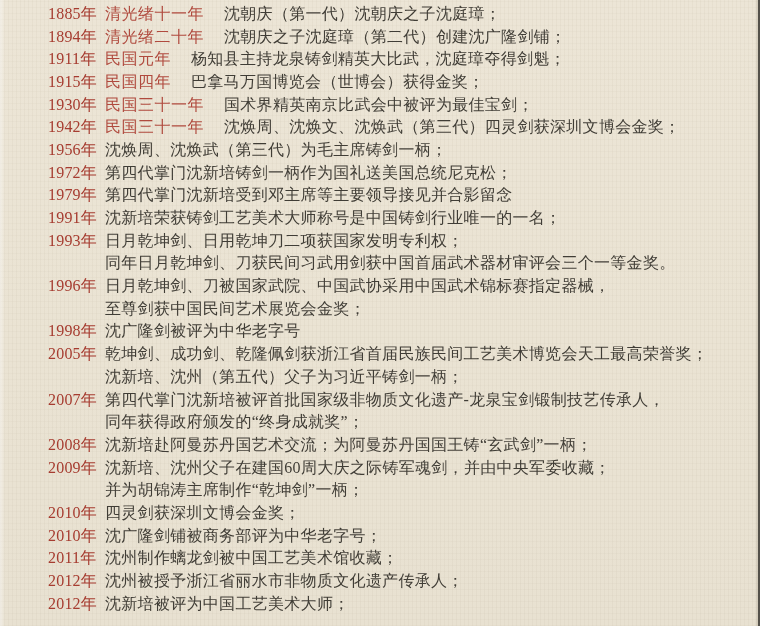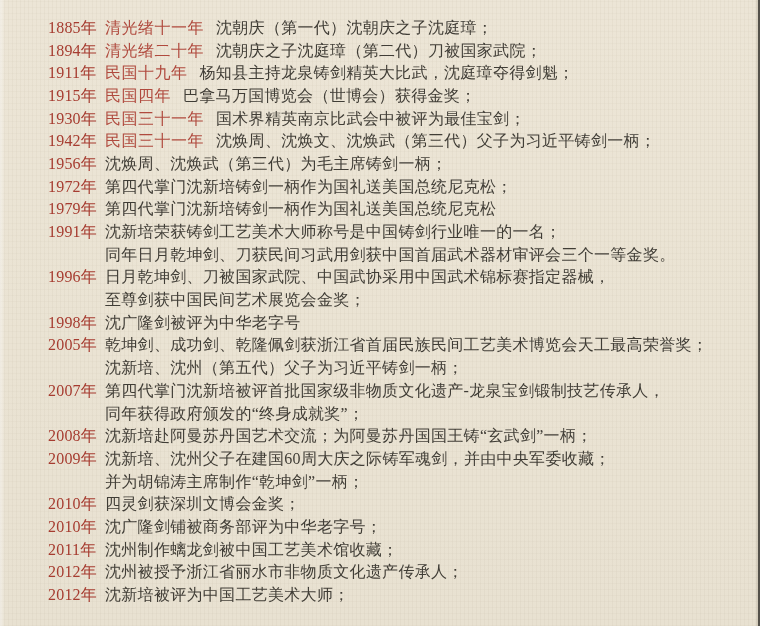--- a/index.html
+++ b/index.html
@@ -31,39 +31,39 @@
     background: linear-gradient(90deg, rgba(0,0,0,0) , rgba(90,80,60,0.18));
   }
   .page-edge-left {
     position: absolute;
     top: 0; left: 0;
     width: 5px; height: 100%;
     background: linear-gradient(90deg, rgba(255,255,255,0.45), rgba(255,255,255,0));
   }
   .timeline {
     position: absolute;
-    top: 17px;
+    top: 3px;
     left: 48px;
     right: 20px;
   }
   .row {
     display: flex;
     align-items: center;
     height: 22.7px;
     white-space: nowrap;
     font-size: 16px;
   }
   .year {
     flex: 0 0 57px;
     color: var(--year-color, #a63c30);
     letter-spacing: 0.2px;
   }
   .era {
     color: var(--era-color, #b04a3e);
-    margin-right: 12px;
+    margin-right: 20px;
     letter-spacing: 0.5px;
   }
   .entry {
     color: var(--text-color, #403d36);
     letter-spacing: 0.3px;
   }
 </style>
 </head>
 <body>
 
@@ -71,57 +71,61 @@
 
 <div class="timeline" id="timeline">
     <div class="row">
       <span class="year">1885年</span>
       <span class="era">清光绪十一年</span>
       <span class="entry">沈朝庆（第一代）沈朝庆之子沈庭璋；</span>
     </div>
     <div class="row">
       <span class="year">1894年</span>
       <span class="era">清光绪二十年</span>
-      <span class="entry">沈朝庆之子沈庭璋（第二代）刀被国家武院；</span>
+      <span class="entry">沈朝庆之子沈庭璋（第二代）创建沈广隆剑铺；</span>
     </div>
     <div class="row">
       <span class="year">1911年</span>
-      <span class="era">民国十九年</span>
+      <span class="era">民国元年</span>
       <span class="entry">杨知县主持龙泉铸剑精英大比武，沈庭璋夺得剑魁；</span>
     </div>
     <div class="row">
       <span class="year">1915年</span>
       <span class="era">民国四年</span>
       <span class="entry">巴拿马万国博览会（世博会）获得金奖；</span>
     </div>
     <div class="row">
       <span class="year">1930年</span>
       <span class="era">民国三十一年</span>
       <span class="entry">国术界精英南京比武会中被评为最佳宝剑；</span>
     </div>
     <div class="row">
       <span class="year">1942年</span>
       <span class="era">民国三十一年</span>
-      <span class="entry">沈焕周、沈焕文、沈焕武（第三代）父子为习近平铸剑一柄；</span>
+      <span class="entry">沈焕周、沈焕文、沈焕武（第三代）四灵剑获深圳文博会金奖；</span>
     </div>
     <div class="row">
       <span class="year">1956年</span>
       <span class="entry">沈焕周、沈焕武（第三代）为毛主席铸剑一柄；</span>
     </div>
     <div class="row">
       <span class="year">1972年</span>
       <span class="entry">第四代掌门沈新培铸剑一柄作为国礼送美国总统尼克松；</span>
     </div>
     <div class="row">
       <span class="year">1979年</span>
-      <span class="entry">第四代掌门沈新培铸剑一柄作为国礼送美国总统尼克松</span>
+      <span class="entry">第四代掌门沈新培受到邓主席等主要领导接见并合影留念</span>
     </div>
     <div class="row">
       <span class="year">1991年</span>
       <span class="entry">沈新培荣获铸剑工艺美术大师称号是中国铸剑行业唯一的一名；</span>
+    </div>
+    <div class="row">
+      <span class="year">1993年</span>
+      <span class="entry">日月乾坤剑、日用乾坤刀二项获国家发明专利权；</span>
     </div>
     <div class="row">
       <span class="year"></span>
       <span class="entry">同年日月乾坤剑、刀获民间习武用剑获中国首届武术器材审评会三个一等金奖。</span>
     </div>
     <div class="row">
       <span class="year">1996年</span>
       <span class="entry">日月乾坤剑、刀被国家武院、中国武协采用中国武术锦标赛指定器械，</span>
     </div>
     <div class="row">

